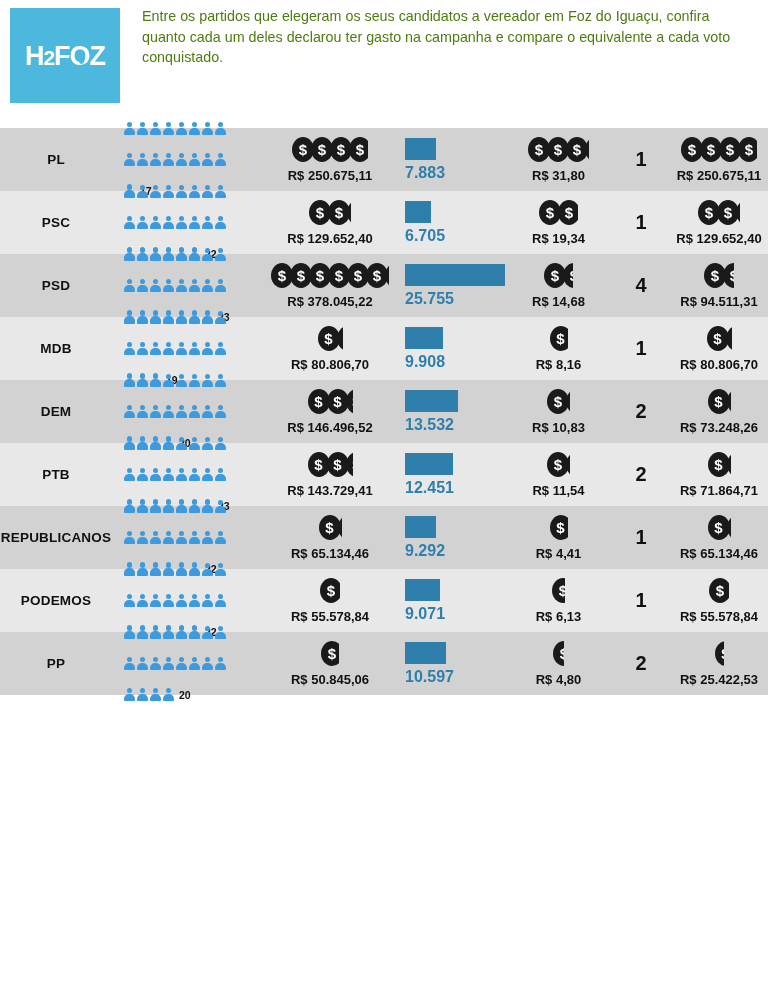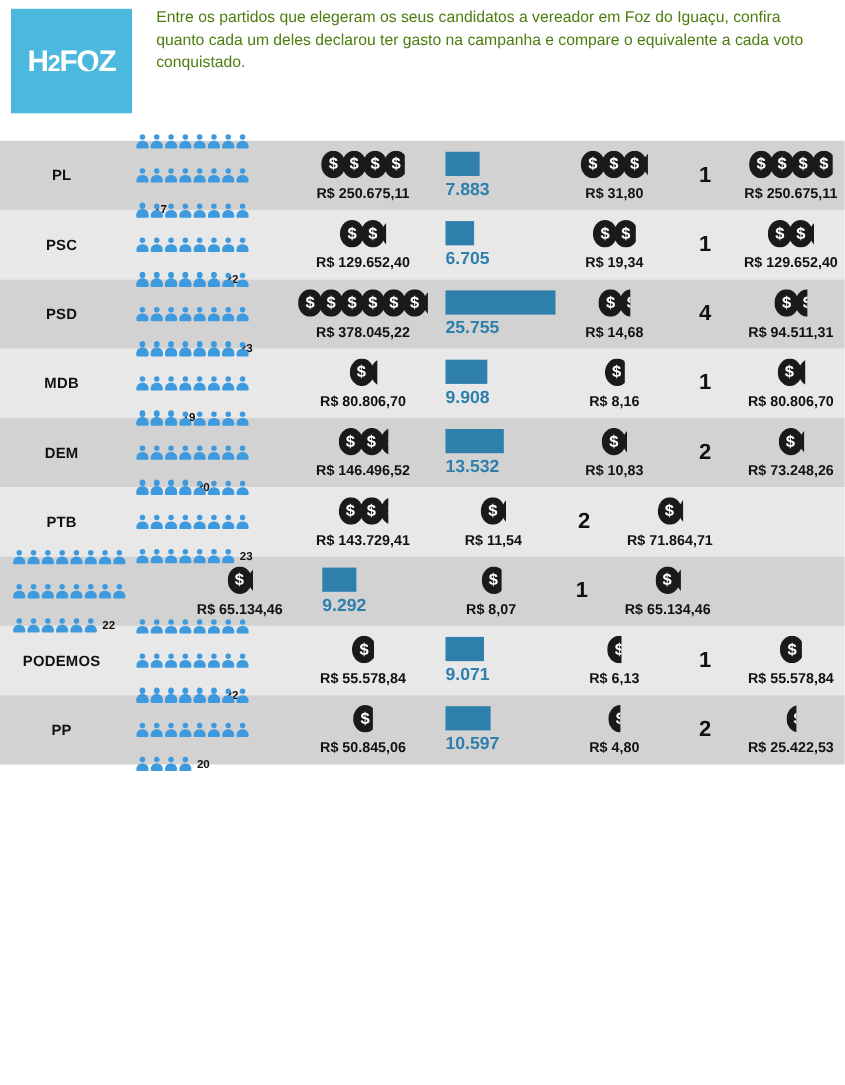--- a/index.html
+++ b/index.html
@@ -1036,20 +1036,26 @@
               <span class="disc"></span>
               <span class="sym">$</span>
             </span>
             <span class="coin" style="width: 7px; margin-right: 0px;">
               <span class="disc"></span>
               <span class="sym">$</span>
             </span>
           </div>
           <div class="val-label">R$ 143.729,41</div>
         </div>
+        <div class="cell c-votos">
+          <div class="votes-wrap">
+            <div class="bar" style="width: 48px;"></div>
+            <div class="votes-num">12.451</div>
+          </div>
+        </div>
         <div class="cell c-vpv">
           <div class="coins">
             <span class="coin">
               <span class="disc"></span>
               <span class="sym">$</span>
             </span>
             <span class="coin" style="width: 4px; margin-right: 0px;">
               <span class="disc"></span>
               <span class="sym">$</span>
             </span>
@@ -1067,20 +1073,23 @@
             </span>
             <span class="coin" style="width: 4px; margin-right: 0px;">
               <span class="disc"></span>
               <span class="sym">$</span>
             </span>
           </div>
           <div class="val-label">R$ 71.864,71</div>
         </div>
       </div>
       <div class="row dark">
+        <div class="cell c-party">
+          <div class="party-name">REPUBLICANOS</div>
+        </div>
         <div class="cell c-cand">
           <div class="picto">
             <div class="prow">
               <span class="person">
                 <span class="head"></span>
                 <span class="body"></span>
               </span>
               <span class="person">
                 <span class="head"></span>
                 <span class="body"></span>
@@ -1192,21 +1201,21 @@
             <div class="votes-num">9.292</div>
           </div>
         </div>
         <div class="cell c-vpv">
           <div class="coins">
             <span class="coin" style="width: 18px; margin-right: 0px;">
               <span class="disc"></span>
               <span class="sym">$</span>
             </span>
           </div>
-          <div class="val-label">R$ 8,07</div>
+          <div class="val-label">R$ 4,41</div>
         </div>
         <div class="cell c-vagas">
           <div class="vagas-num">1</div>
         </div>
         <div class="cell c-vvaga">
           <div class="coins">
             <span class="coin">
               <span class="disc"></span>
               <span class="sym">$</span>
             </span>

